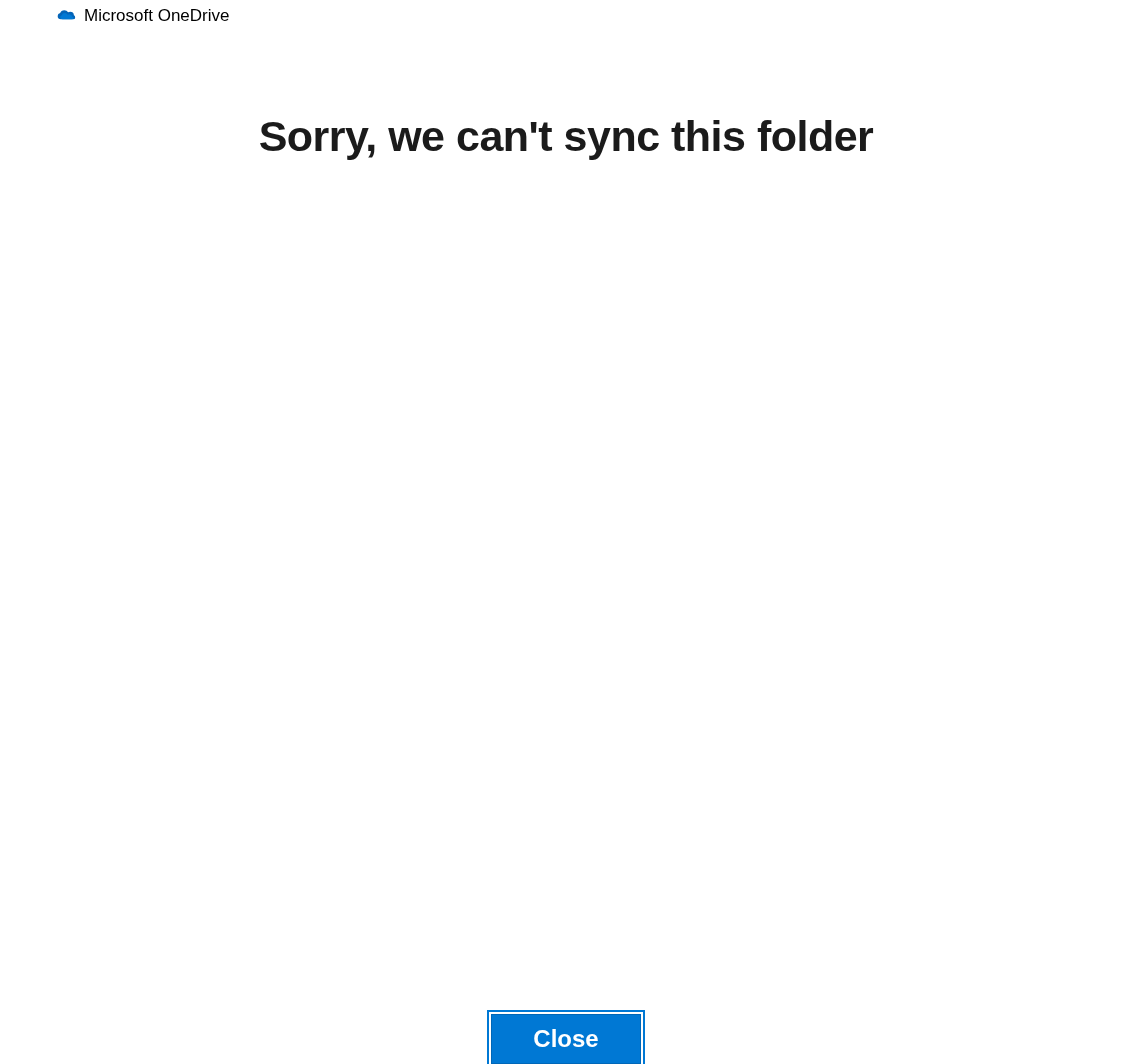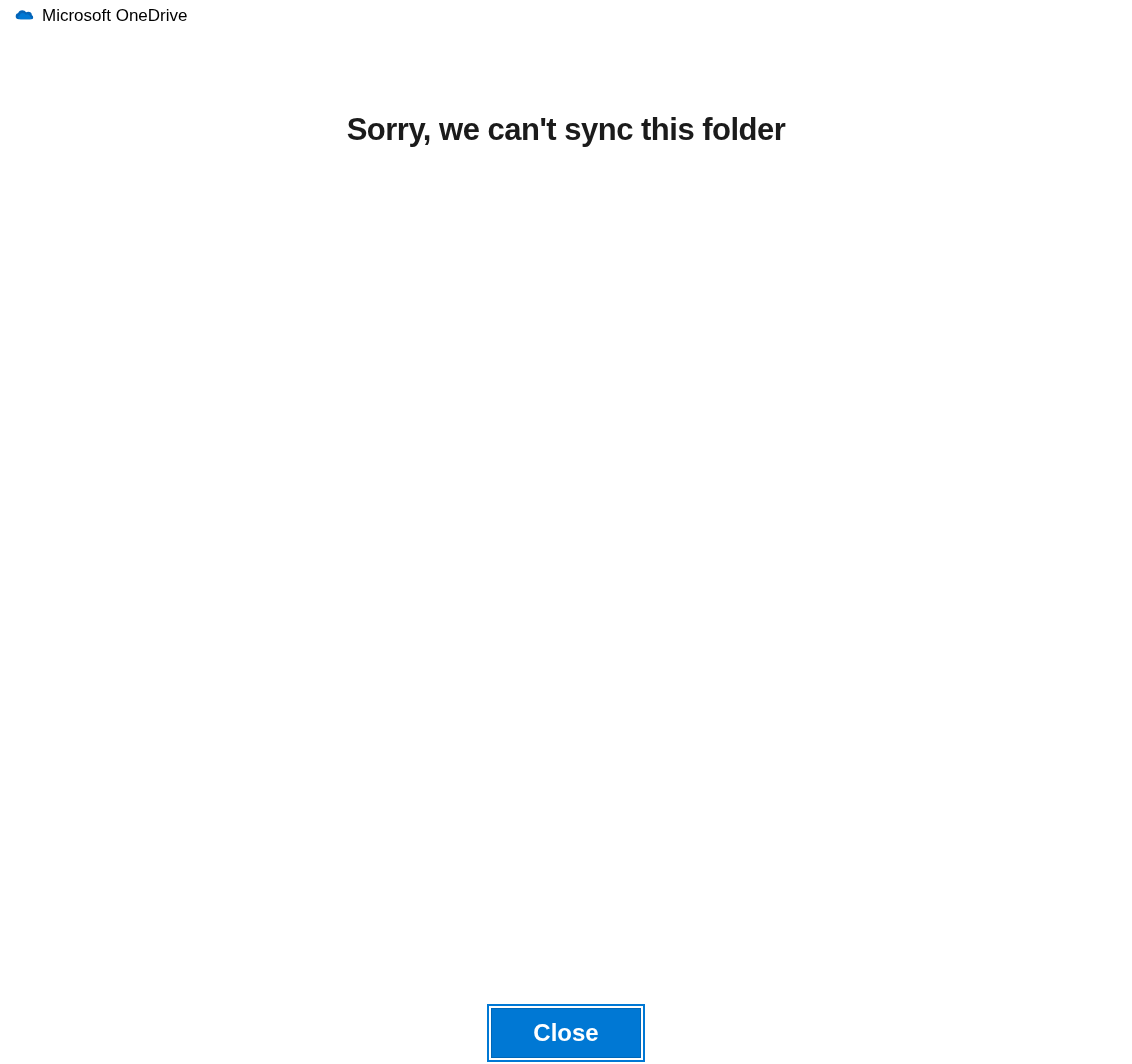--- a/index.html
+++ b/index.html
@@ -11,22 +11,23 @@
       font-family: "Segoe UI", -apple-system, BlinkMacSystemFont, sans-serif;
       background: #ffffff;
       width: 1132px;
       height: 1064px;
       position: relative;
       overflow: hidden;
     }
     .titlebar {
       display: flex;
       align-items: center;
-      padding: 6px 14px;
+      padding: 6px 20px;
       height: 32px;
+      margin-left: 36px;
     }
     .titlebar-icon {
       width: 20px;
       height: 20px;
       margin-right: 8px;
       display: flex;
       align-items: center;
       justify-content: center;
     }
     .titlebar-text {
@@ -35,41 +36,40 @@
       font-weight: 400;
     }
     .content {
       display: flex;
       flex-direction: column;
       align-items: center;
       padding-top: 80px;
       width: 100%;
     }
     .heading {
-      font-size: 31px;
+      font-size: 43px;
       font-weight: 600;
       color: #1b1b1b;
       text-align: center;
       margin-bottom: 28px;
       letter-spacing: -0.5px;
     }
     .subtext {
       font-size: 24px;
       color: #5e5e5e;
       text-align: center;
       font-weight: 400;
     }
     .button-area {
       position: absolute;
       bottom: 0;
       left: 0;
       width: 100%;
       display: flex;
       justify-content: center;
-      padding-bottom: 6px;
     }
     .close-button {
       background: #0078d4;
       color: #ffffff;
       border: 1px solid #0067b8;
       outline: 2px solid #0078d4;
       outline-offset: 2px;
       font-size: 24px;
       font-weight: 600;
       padding: 10px 40px;

